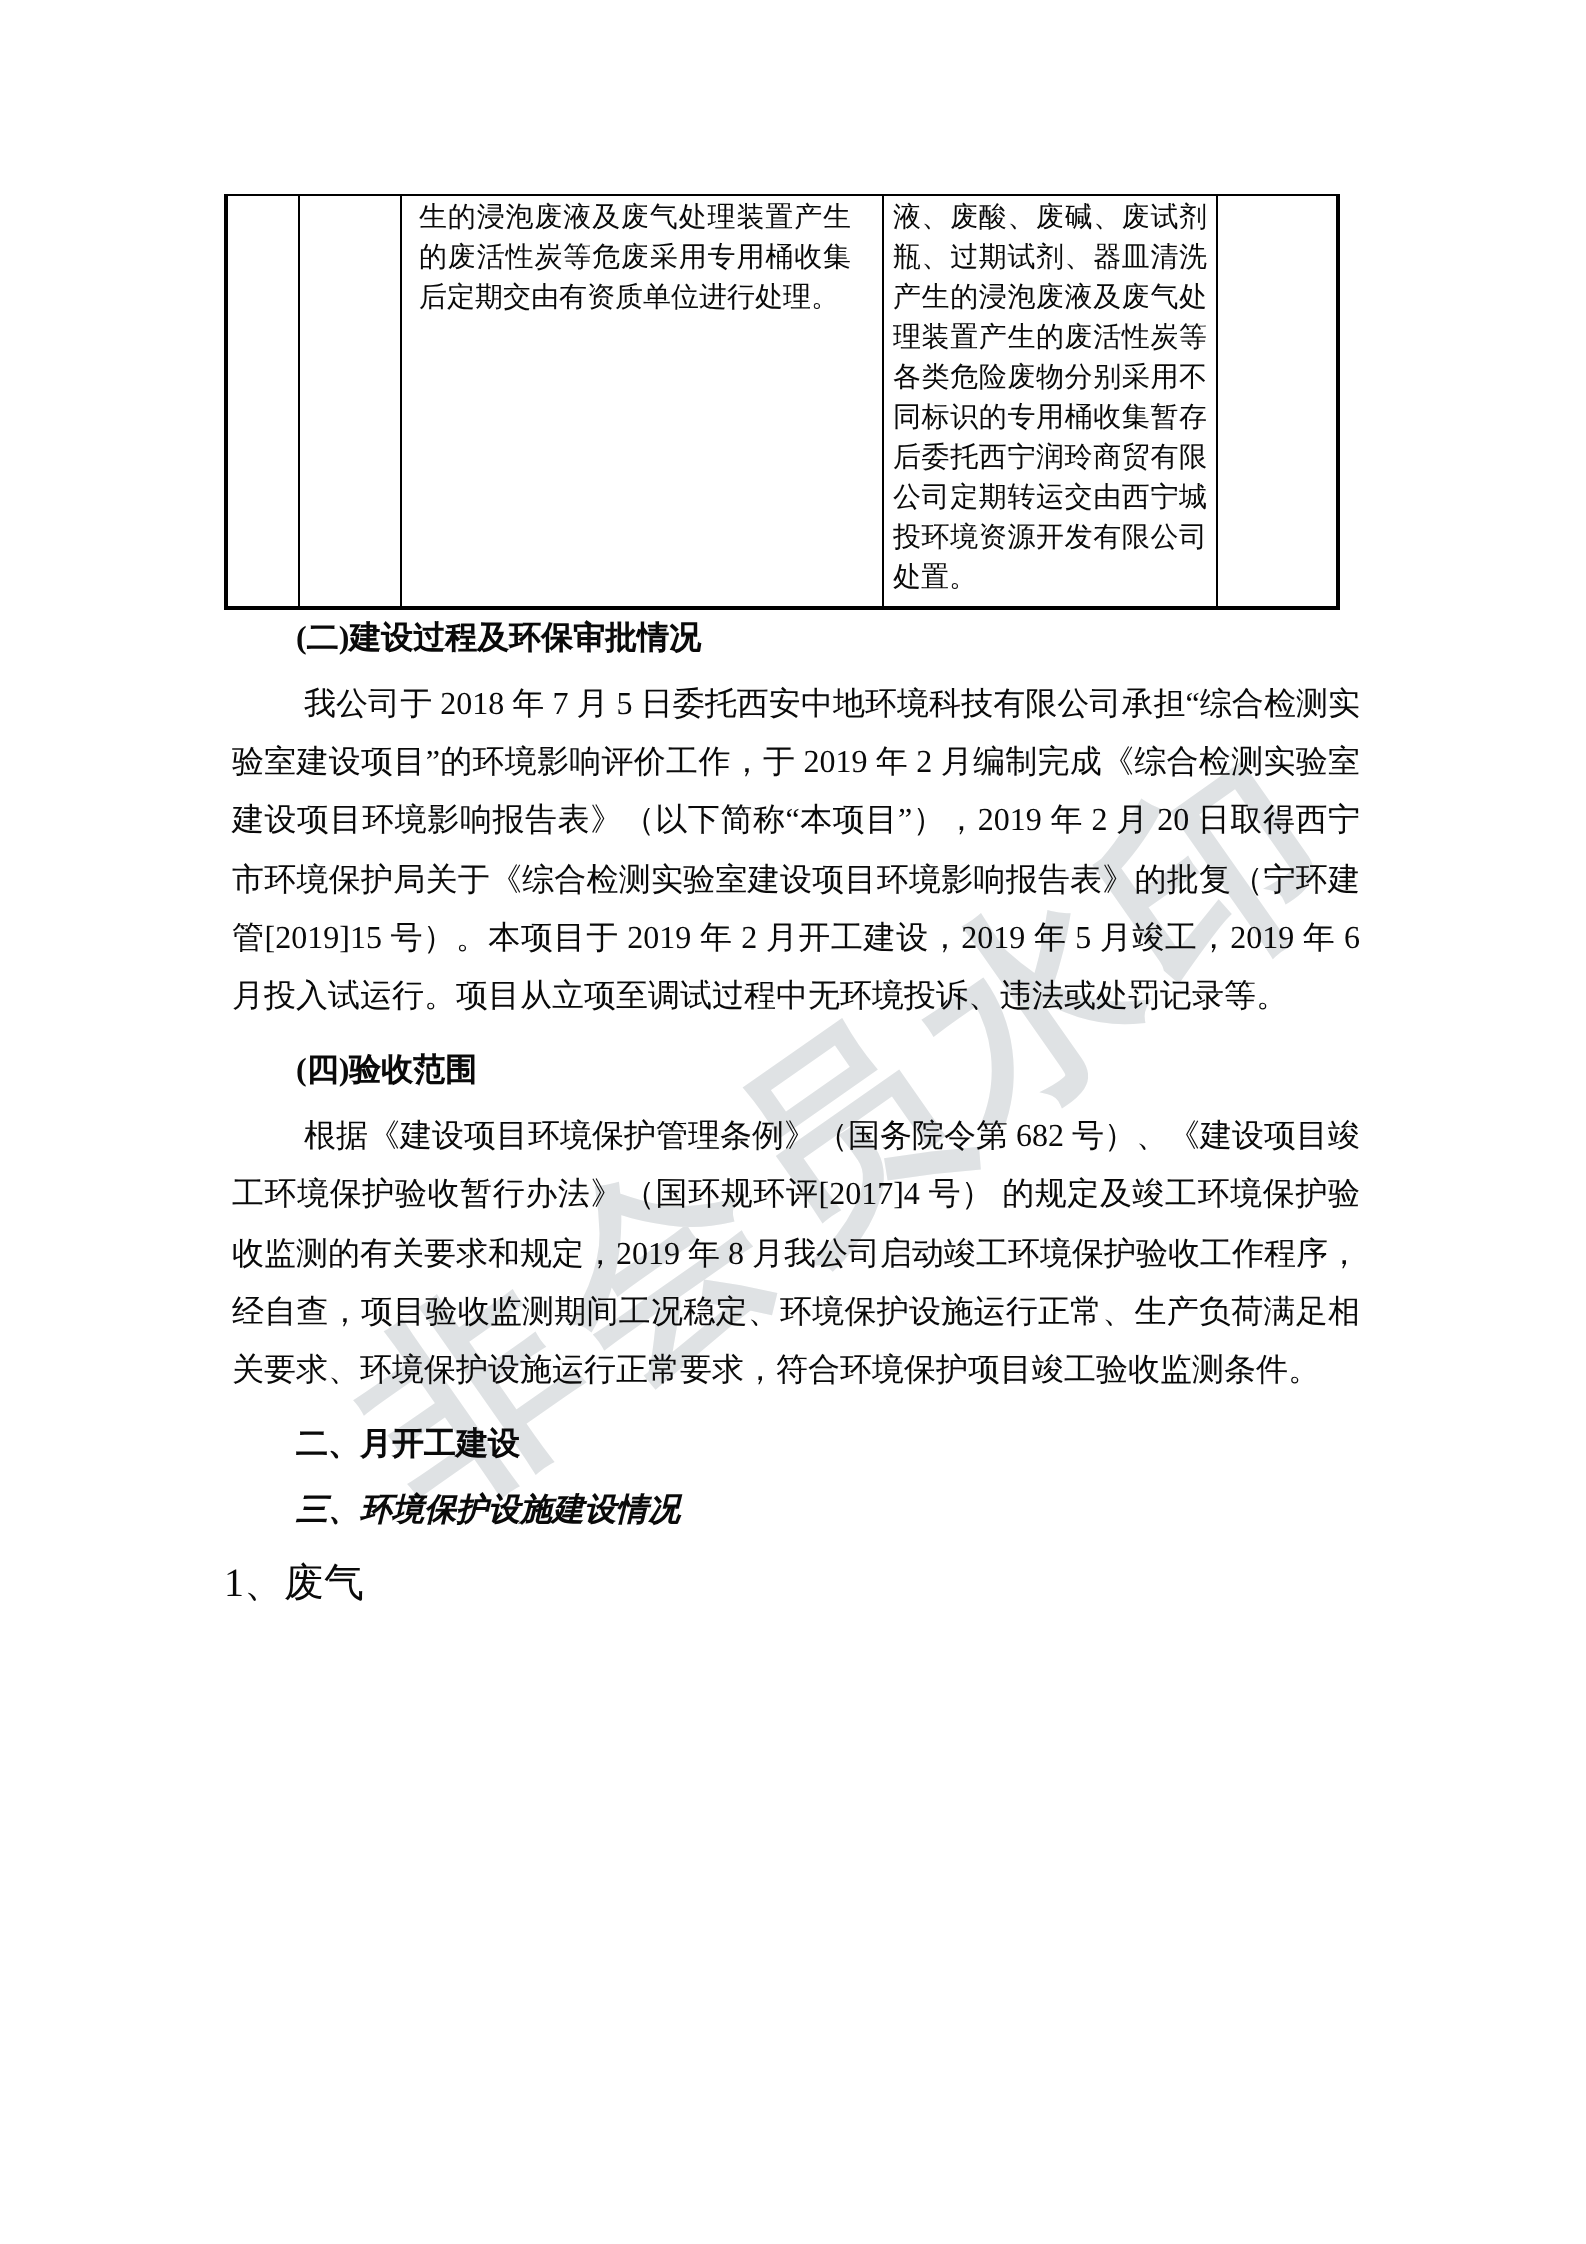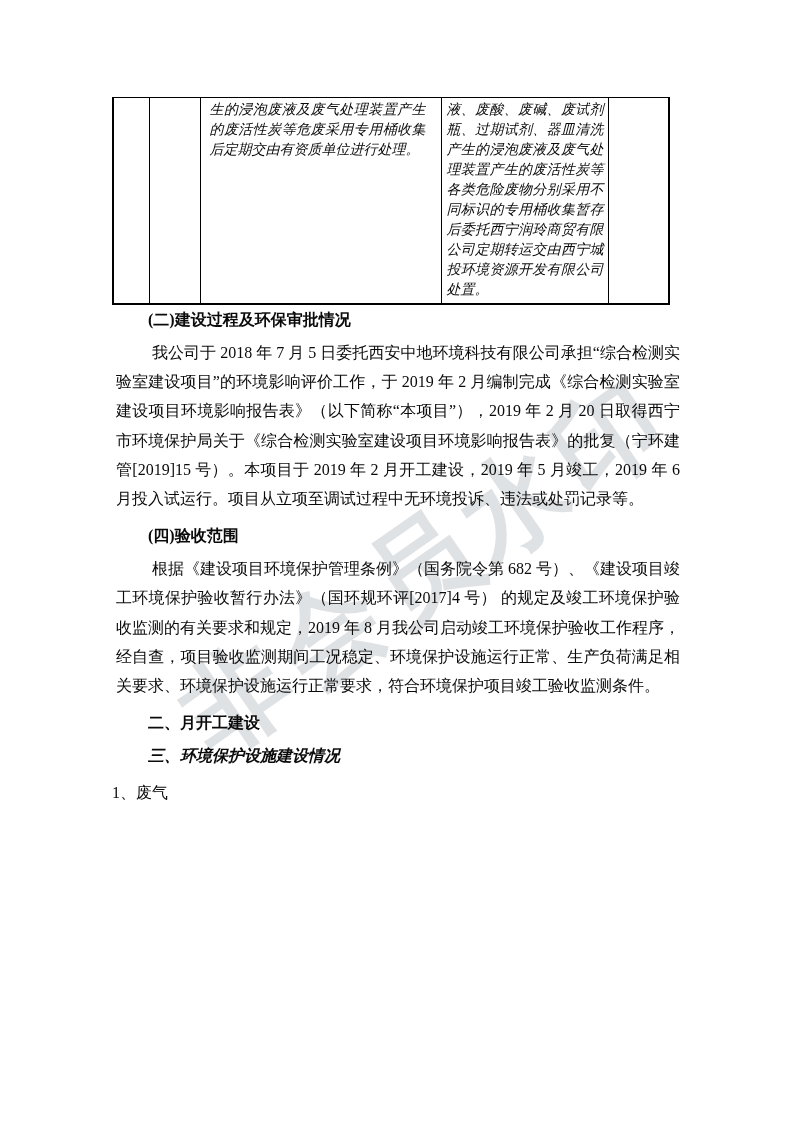--- a/index.html
+++ b/index.html
@@ -48,21 +48,20 @@
     border: 2px solid #000;
     border-top-width: 1px;
   }
   table.doc-table td {
     border: 1px solid #000;
     vertical-align: top;
     font-size: 14px;
     line-height: 20px;
     text-align: justify;
     overflow: hidden;
-    font-style: italic;
   }
   td.c3 { padding: 2px 15px 2px 9px; }
   td.c4 { padding: 2px 4px 2px 5px; }
   
   h3 {
     position: relative;
     z-index: 1;
     margin: 0 0 0 36px;
     font-size: 16px;
     line-height: 29px;
@@ -73,21 +72,21 @@
     z-index: 1;
     margin: 4px;
     font-size: 16px;
     line-height: 29.2px;
     text-indent: 36px;
     text-align: justify;
   }
   .sub-label {
     position: relative;
     z-index: 1;
-    font-size: 16px;
+    font-size: 20px;
     line-height: 29px;
     margin-top: 8px;
     font-family: Liberation Serif, serif;
   }
   .one-line {
     white-space: nowrap;
     text-align: left;
     font-size: 15.5px;
   }
   .mt4 { margin-top: 4px; font-style: italic; }

